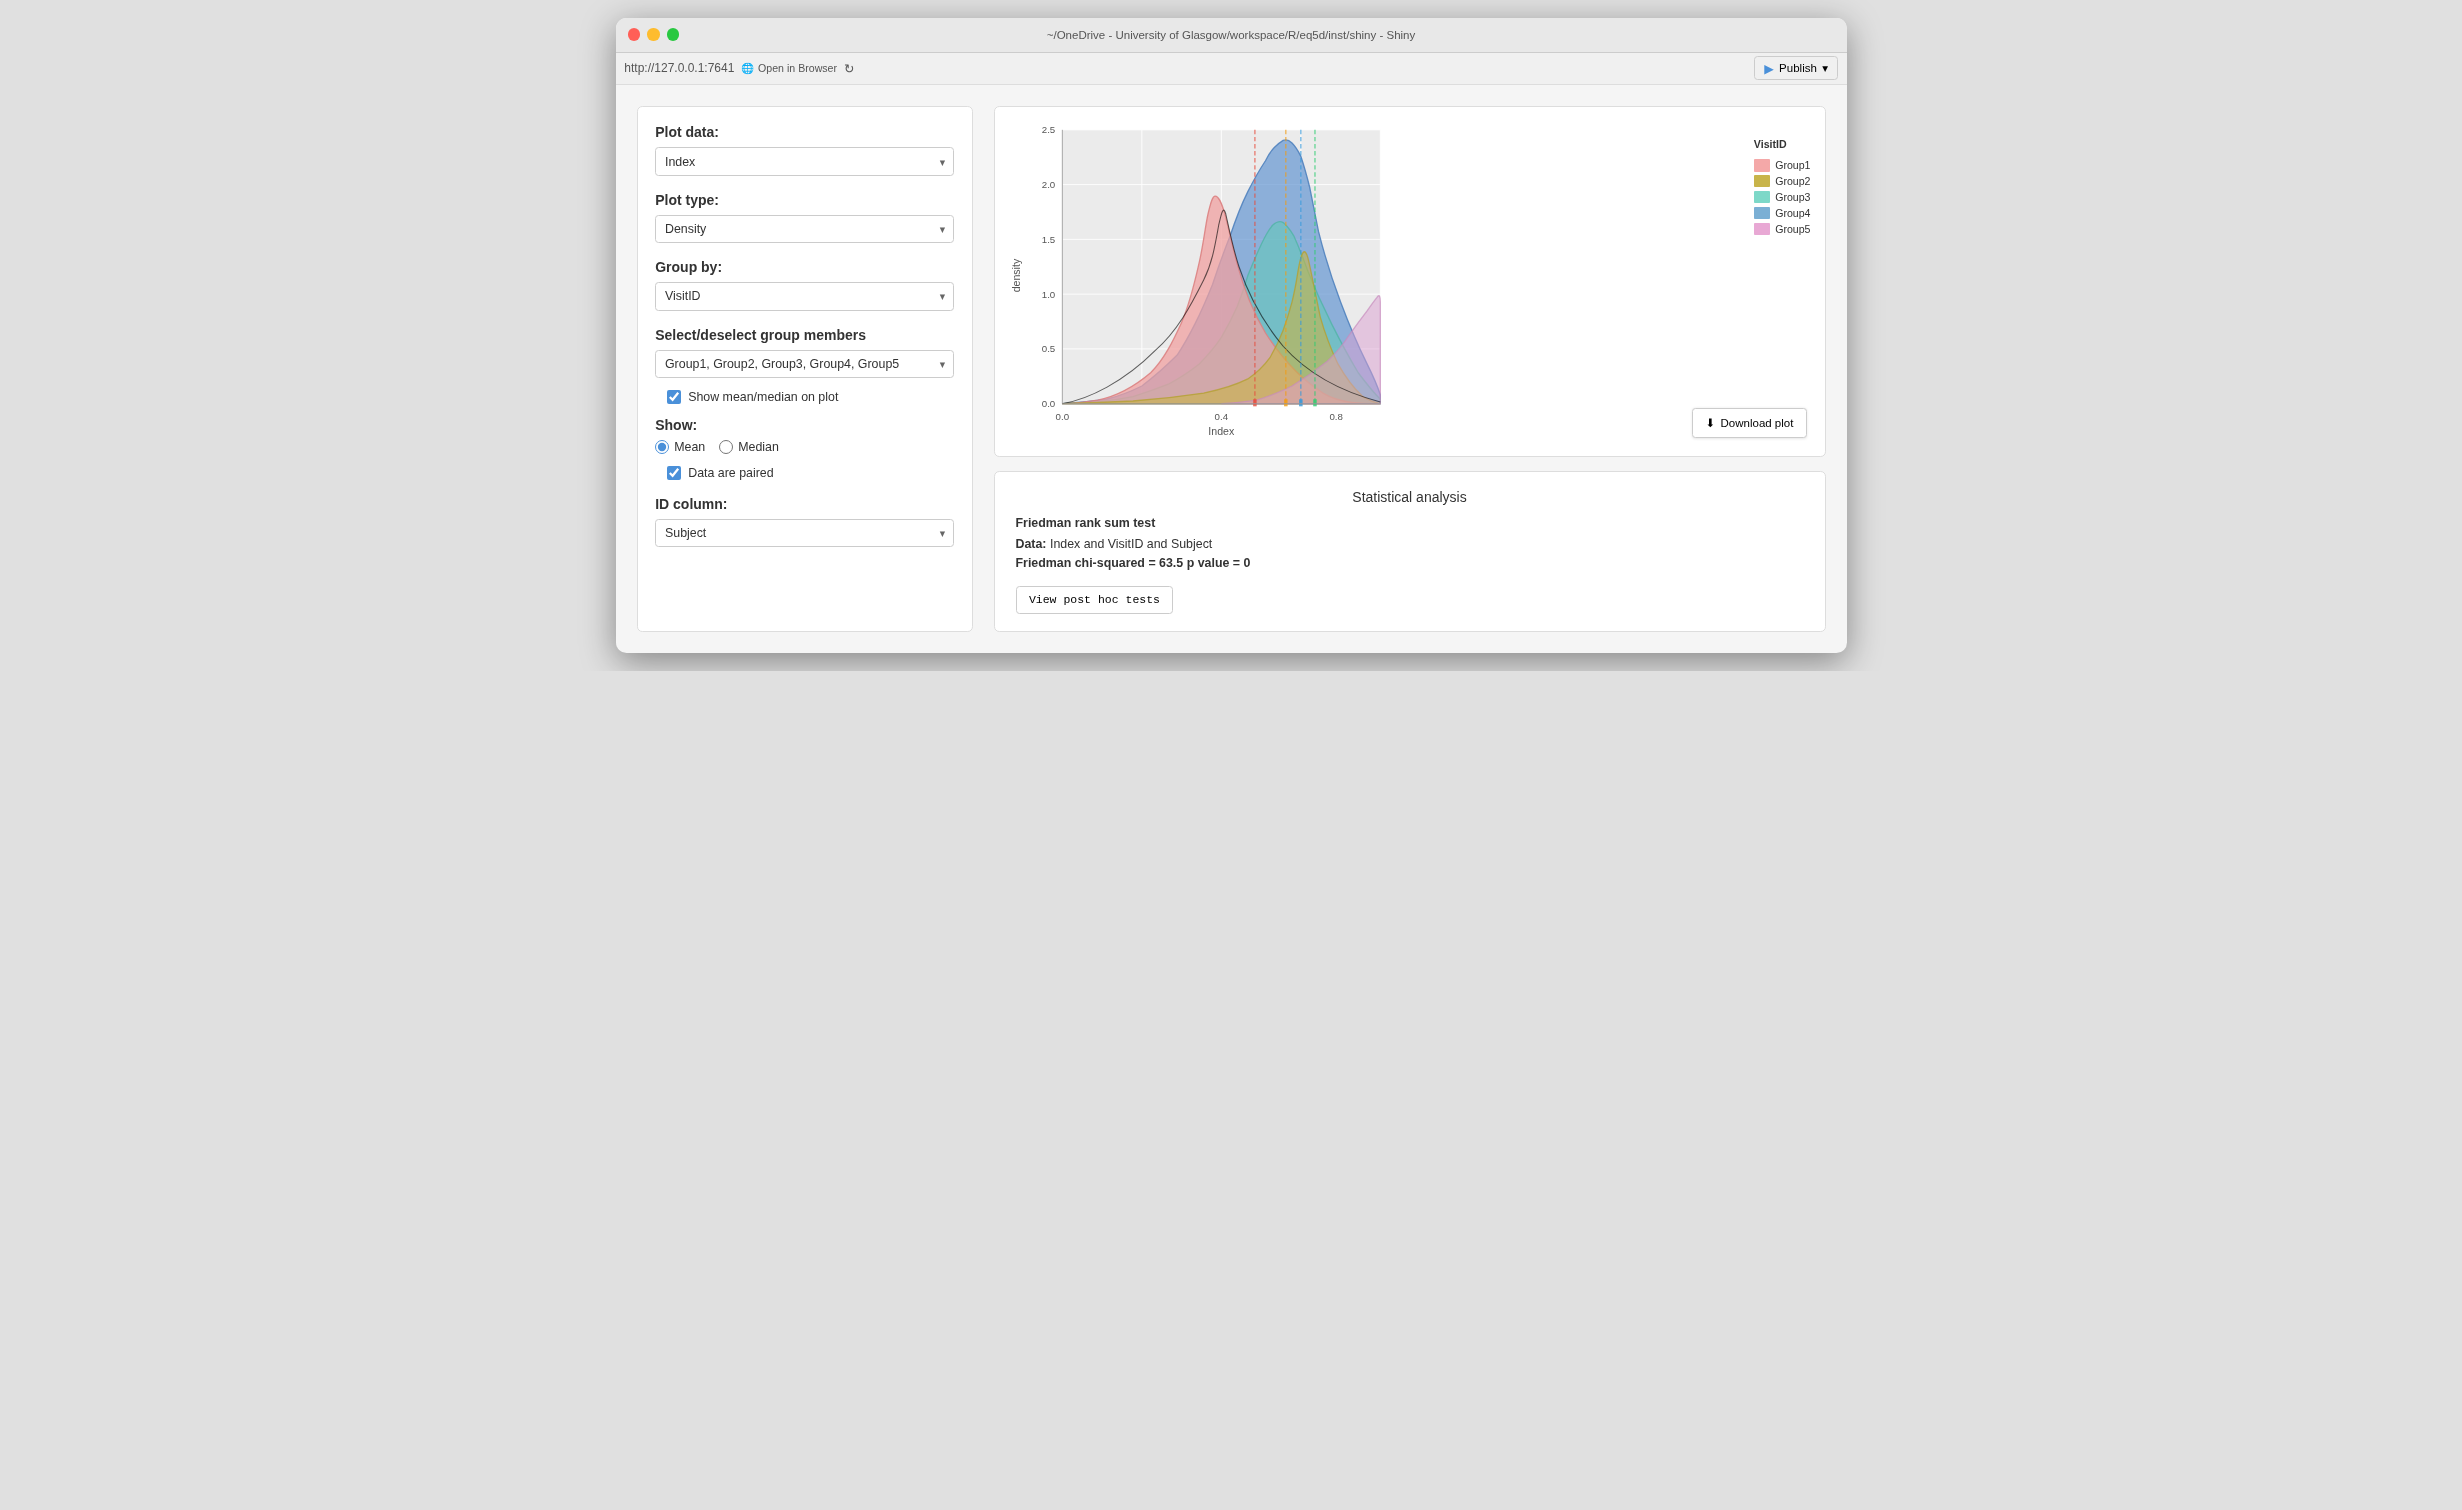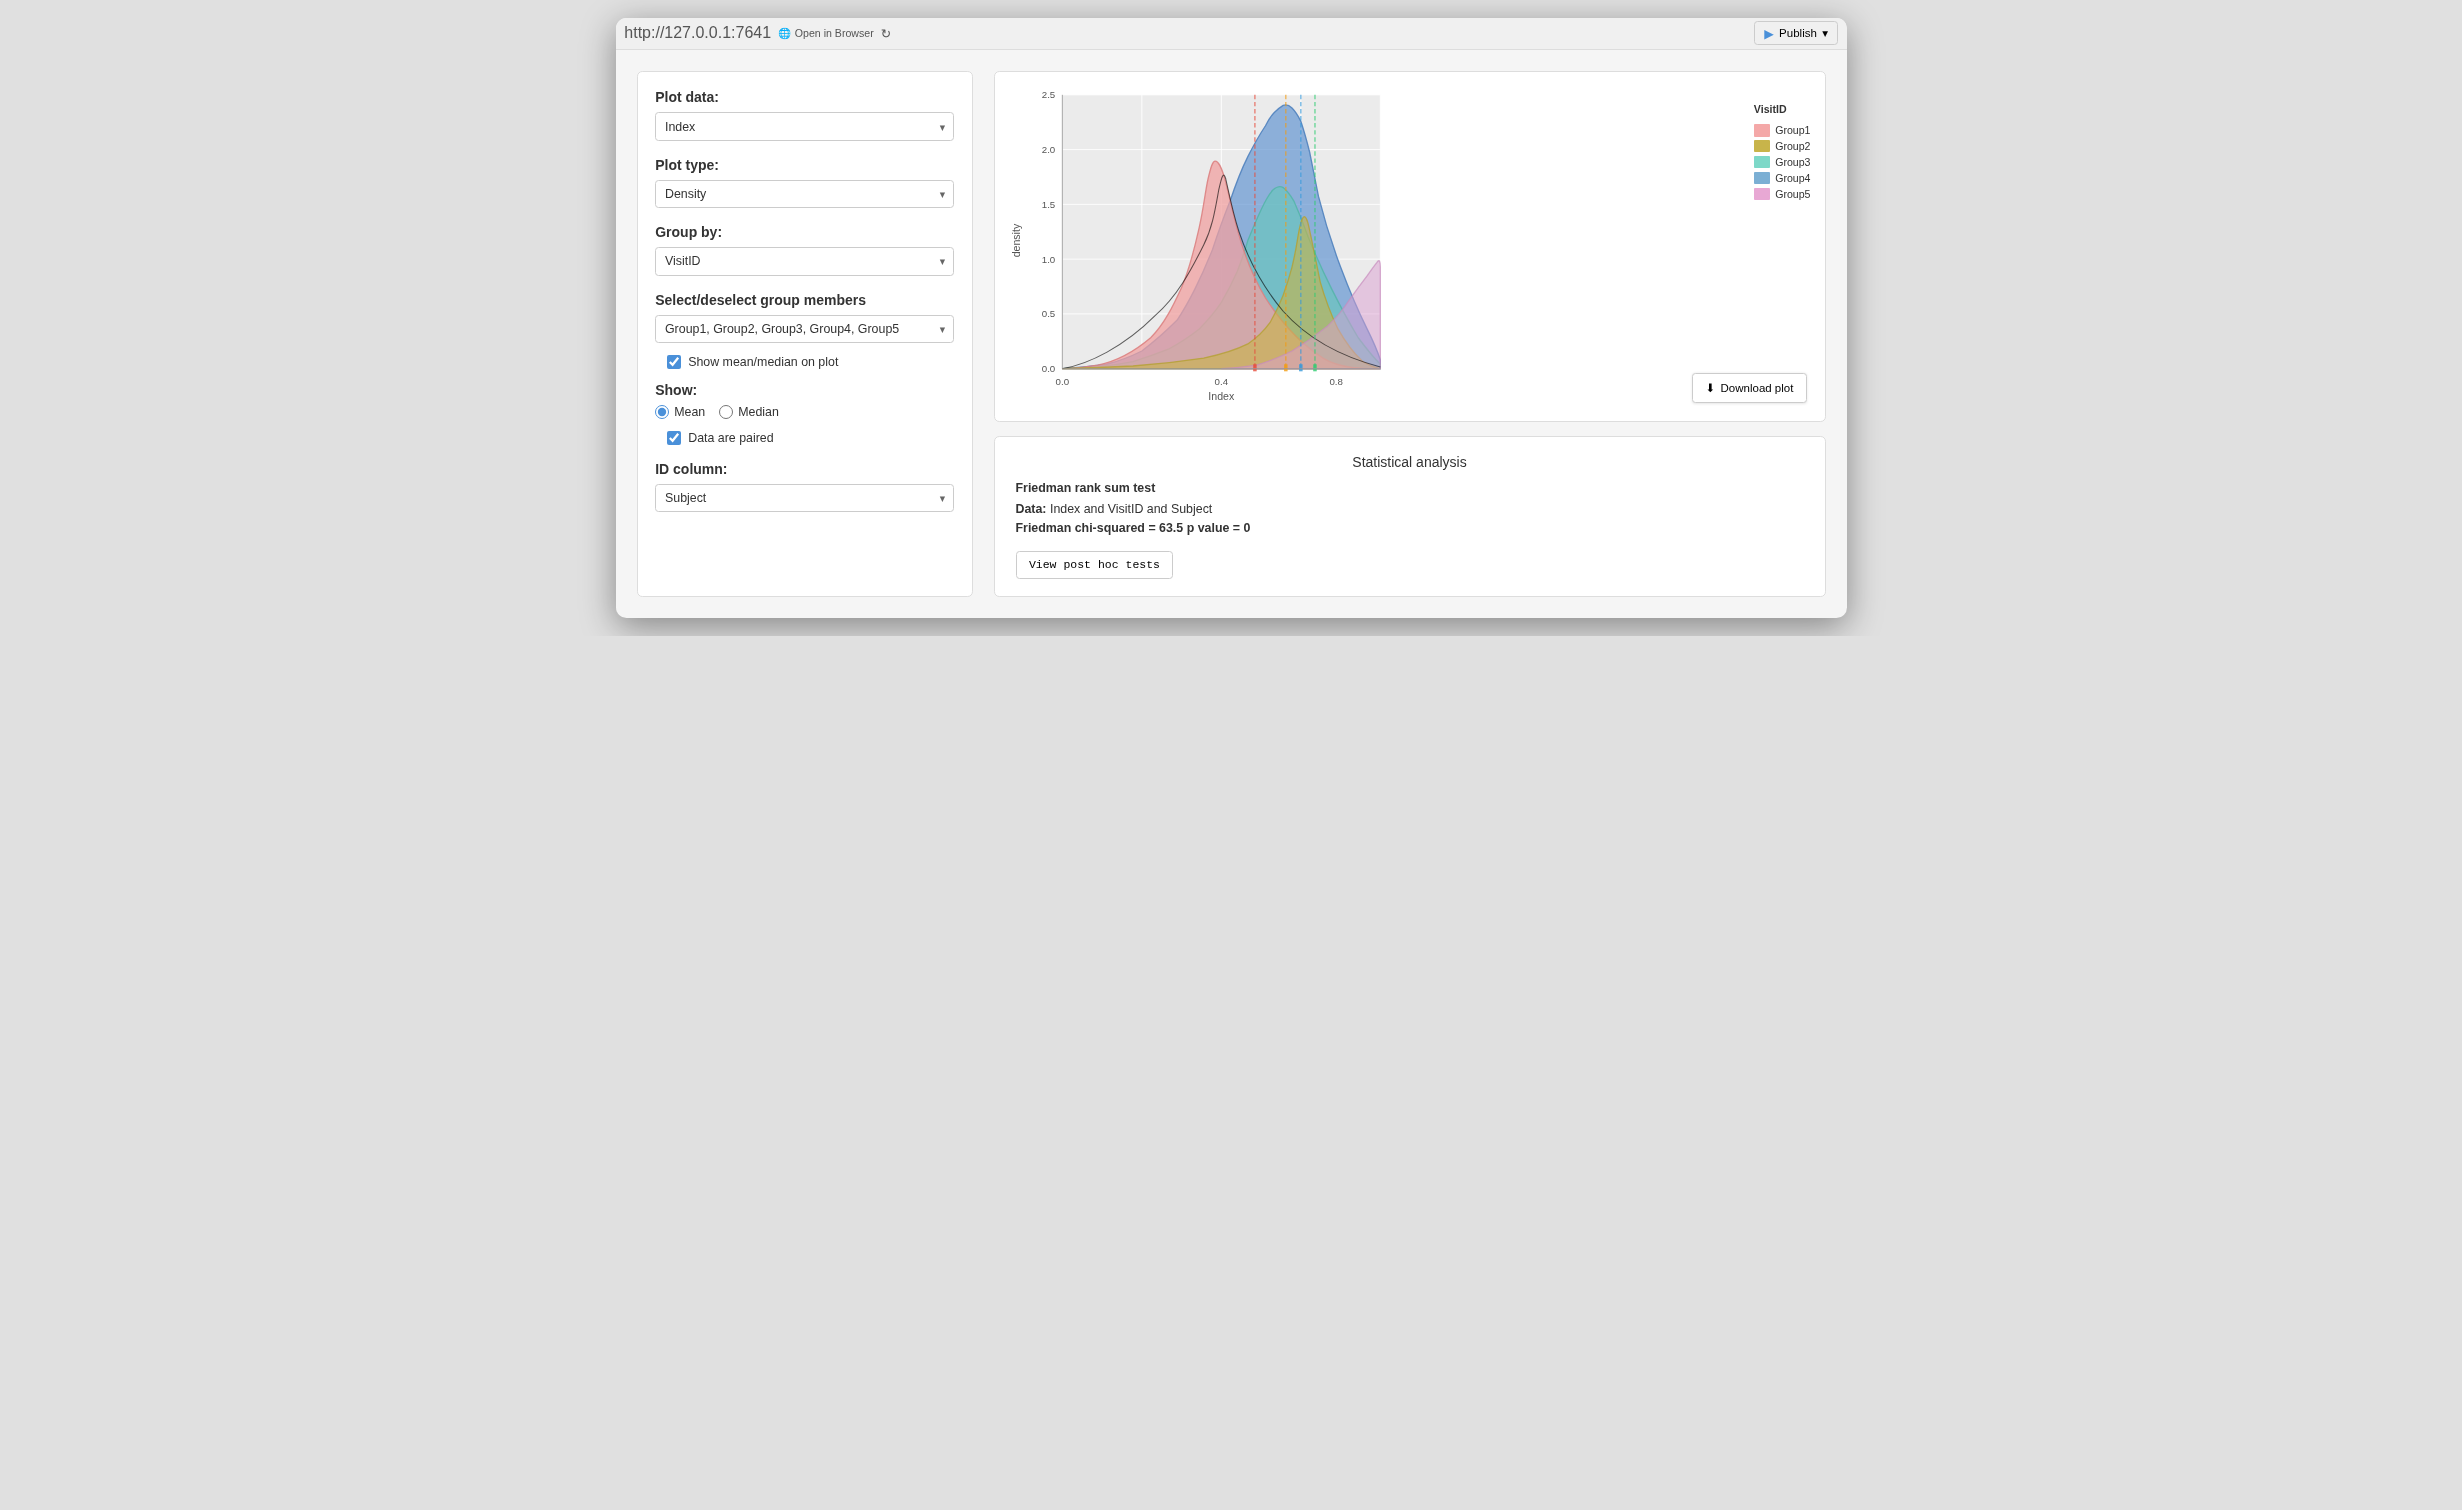--- a/index.html
+++ b/index.html
@@ -45,21 +45,21 @@
     .toolbar {
       background: #f0f0f0;
       height: 32px;
       display: flex;
       align-items: center;
       padding: 0 8.8px;
       border-bottom: 0.9px solid #ddd;
       gap: 7px;
     }
     .toolbar-url {
-      font-size: 16px;
+      font-size: 12px;
       color: #555;
     }
     .toolbar-btn {
       font-size: 10.6px;
       color: #555;
       background: none;
       border: none;
       cursor: pointer;
       display: flex;
       align-items: center;
@@ -295,20 +295,28 @@
     .shiny-icon {
       color: #4a90d9;
       font-size: 12.4px;
     }
   </style>
 </head>
 <body>
 
 <div class="window">
 
+  <div class="title-bar">
+    <div class="traffic-lights">
+      <div class="tl tl-red"></div>
+      <div class="tl tl-yellow"></div>
+      <div class="tl tl-green"></div>
+    </div>
+    <span class="title-text">~/OneDrive - University of Glasgow/workspace/R/eq5d/inst/shiny - Shiny</span>
+  </div>
 
   <div class="toolbar">
     <span class="toolbar-url">http://127.0.0.1:7641</span>
     <button class="toolbar-btn">
       <span>🌐</span>
       <span>Open in Browser</span>
     </button>
     <button class="toolbar-btn">
       <span class="refresh-icon">↻</span>
     </button>

